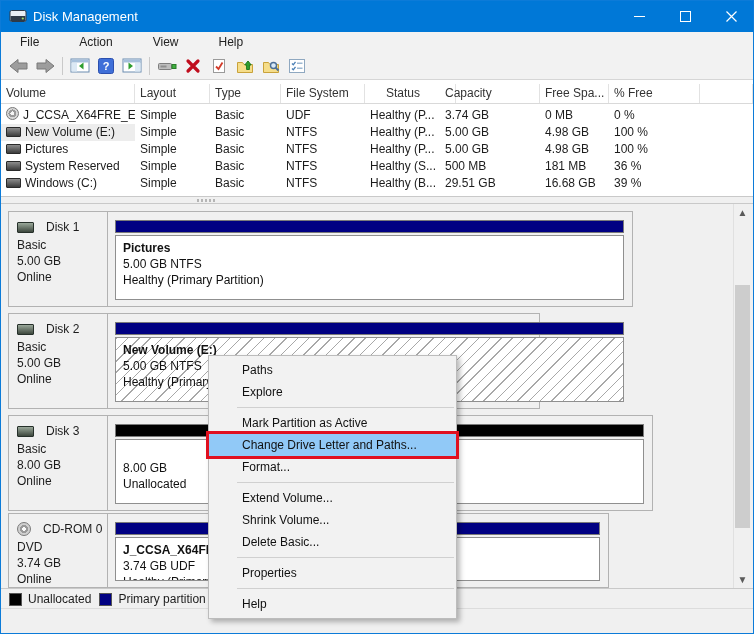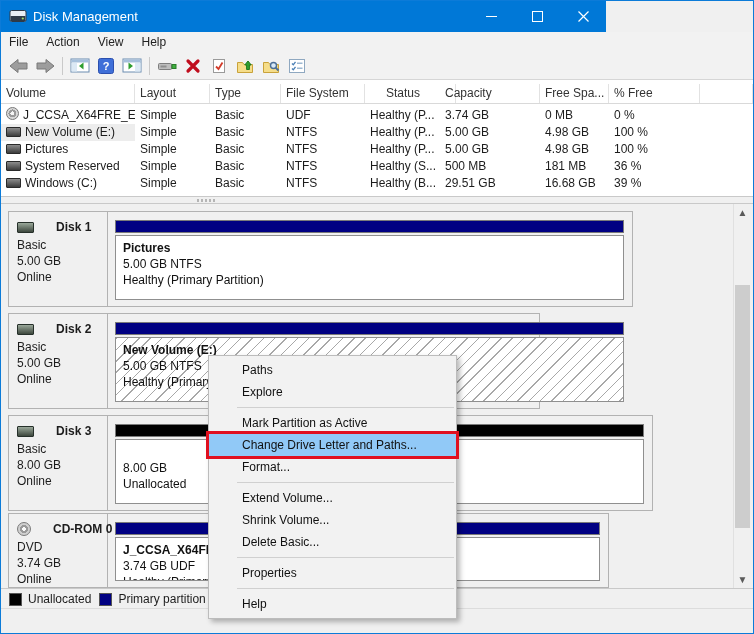--- a/index.html
+++ b/index.html
@@ -1,30 +1,30 @@
 <!DOCTYPE html>
 <html><head>
 <meta charset="utf-8">
 <style>
   html,body{margin:0;padding:0;background:#cfcfcf;}
   #win{position:relative;width:754px;height:634px;background:#f0f0f0;overflow:hidden;
        font-family:"Liberation Sans",sans-serif;-webkit-font-smoothing:antialiased;}
   #winborder{position:absolute;inset:0;border:1px solid #0c7bd8;pointer-events:none;z-index:90;}
 
   
-  .titlebar{position:absolute;left:0;top:0;width:606px;height:32px;background:#0078d7;display:flex;align-items:center;}
+  .titlebar{position:absolute;left:0;top:0;width:754px;height:32px;background:#0078d7;display:flex;align-items:center;}
   .titlebar .appicon{margin:0 6px 0 9px;width:18px;height:14px;flex:0 0 auto;}
   .titlebar .title{color:#ffffff;font-size:13px;}
   .wctrls{position:absolute;right:0;top:0;height:32px;display:flex;}
   .wbtn{width:46px;height:32px;display:flex;align-items:center;justify-content:center;}
   .wbtn svg{display:block;}
 
   
   .menubar{position:absolute;left:0;top:32px;width:754px;height:20px;background:#f2f2f2;display:flex;align-items:center;border-bottom:1px solid #e6e6e6;}
-  .mitem{font-size:12px;color:#222;padding:2px 9px;}
+  .mitem{font-size:12px;color:#222;padding:2px 20px;}
 
   
   .toolbar{position:absolute;left:0;top:52px;width:754px;height:28px;background:#f2f2f2;border-bottom:1px solid #d6d6d6;display:flex;align-items:center;padding-left:6px;box-sizing:border-box;}
   .tbtn{width:24px;height:22px;display:flex;align-items:center;justify-content:center;margin:0 1px;}
   .tsep{width:1px;height:18px;background:#c9c9c9;margin:0 4px;}
 
   
   .listview{position:absolute;left:1px;top:80px;width:752px;height:116px;background:#ffffff;font-size:12px;color:#1c1c1c;}
   .lv-head{position:absolute;left:0;top:4px;height:19px;width:752px;border-bottom:1px solid #d9d9d9;}
   .lv-hcell{position:absolute;top:0;height:19px;line-height:18px;padding-left:5px;box-sizing:border-box;border-right:1px solid #e2e2e2;color:#333;}
@@ -36,21 +36,21 @@
   .ic-disc{width:11px;height:11px;border-radius:50%;background:radial-gradient(circle at 50% 50%, #f5f5f5 0 2px, #9a9a9a 2px 4px, #d8d8d8 4px);border:1px solid #777;}
 
   
   .splitter{position:absolute;left:1px;top:196px;width:752px;height:8px;background:#f0f0f0;border-top:1px solid #c9c9c9;border-bottom:1px solid #c9c9c9;box-sizing:border-box;}
   .grip{position:absolute;left:196px;top:2px;width:18px;height:3px;background:repeating-linear-gradient(90deg,#b5b5b5 0 2px,transparent 2px 4px);}
 
   
   .diskview{position:absolute;left:1px;top:204px;width:752px;height:384px;background:#f0f0f0;}
   .diskrow{position:absolute;left:7px;border:1px solid #b2b2b2;background:#f0f0f0;box-sizing:border-box;}
   .dlabel{position:absolute;left:0;top:0;bottom:0;width:99px;border-right:1px solid #b2b2b2;box-sizing:border-box;padding:8px 0 0 8px;font-size:12px;color:#1c1c1c;}
-  .dlabel .dname{font-weight:bold;display:flex;align-items:center;gap:22px;margin-bottom:3px;white-space:nowrap;}
+  .dlabel .dname{font-weight:normal;display:flex;align-items:center;gap:12px;margin-bottom:3px;white-space:nowrap;}
   .dlabel .dline{line-height:16px;}
   .dicon{width:15px;height:9px;background:linear-gradient(#9aa89a,#3d473d);border:1px solid #26302a;border-radius:1px;flex:0 0 auto;}
   .cdicon{width:12px;height:12px;border-radius:50%;background:radial-gradient(circle at 50% 50%, #fafafa 0 2px, #9a9a9a 2px 4px, #d0d0d0 4px);border:1px solid #7a7a7a;flex:0 0 auto;}
   .pblock{position:absolute;top:8px;}
   .pbar{height:13px;border:1px solid #7a7a7a;box-sizing:border-box;}
   .pbody{margin-top:2px;background:#ffffff;border:1px solid #8f8f8f;box-sizing:border-box;padding:4px 0 0 7px;font-size:12px;color:#111;line-height:16px;white-space:nowrap;overflow:hidden;}
   .pbody .ptitle{font-weight:bold;}
   .pbody.hatched{background:#fff repeating-linear-gradient(135deg,#a8a8a8 0 1px,rgba(255,255,255,0) 1px 8px);}
 
   

